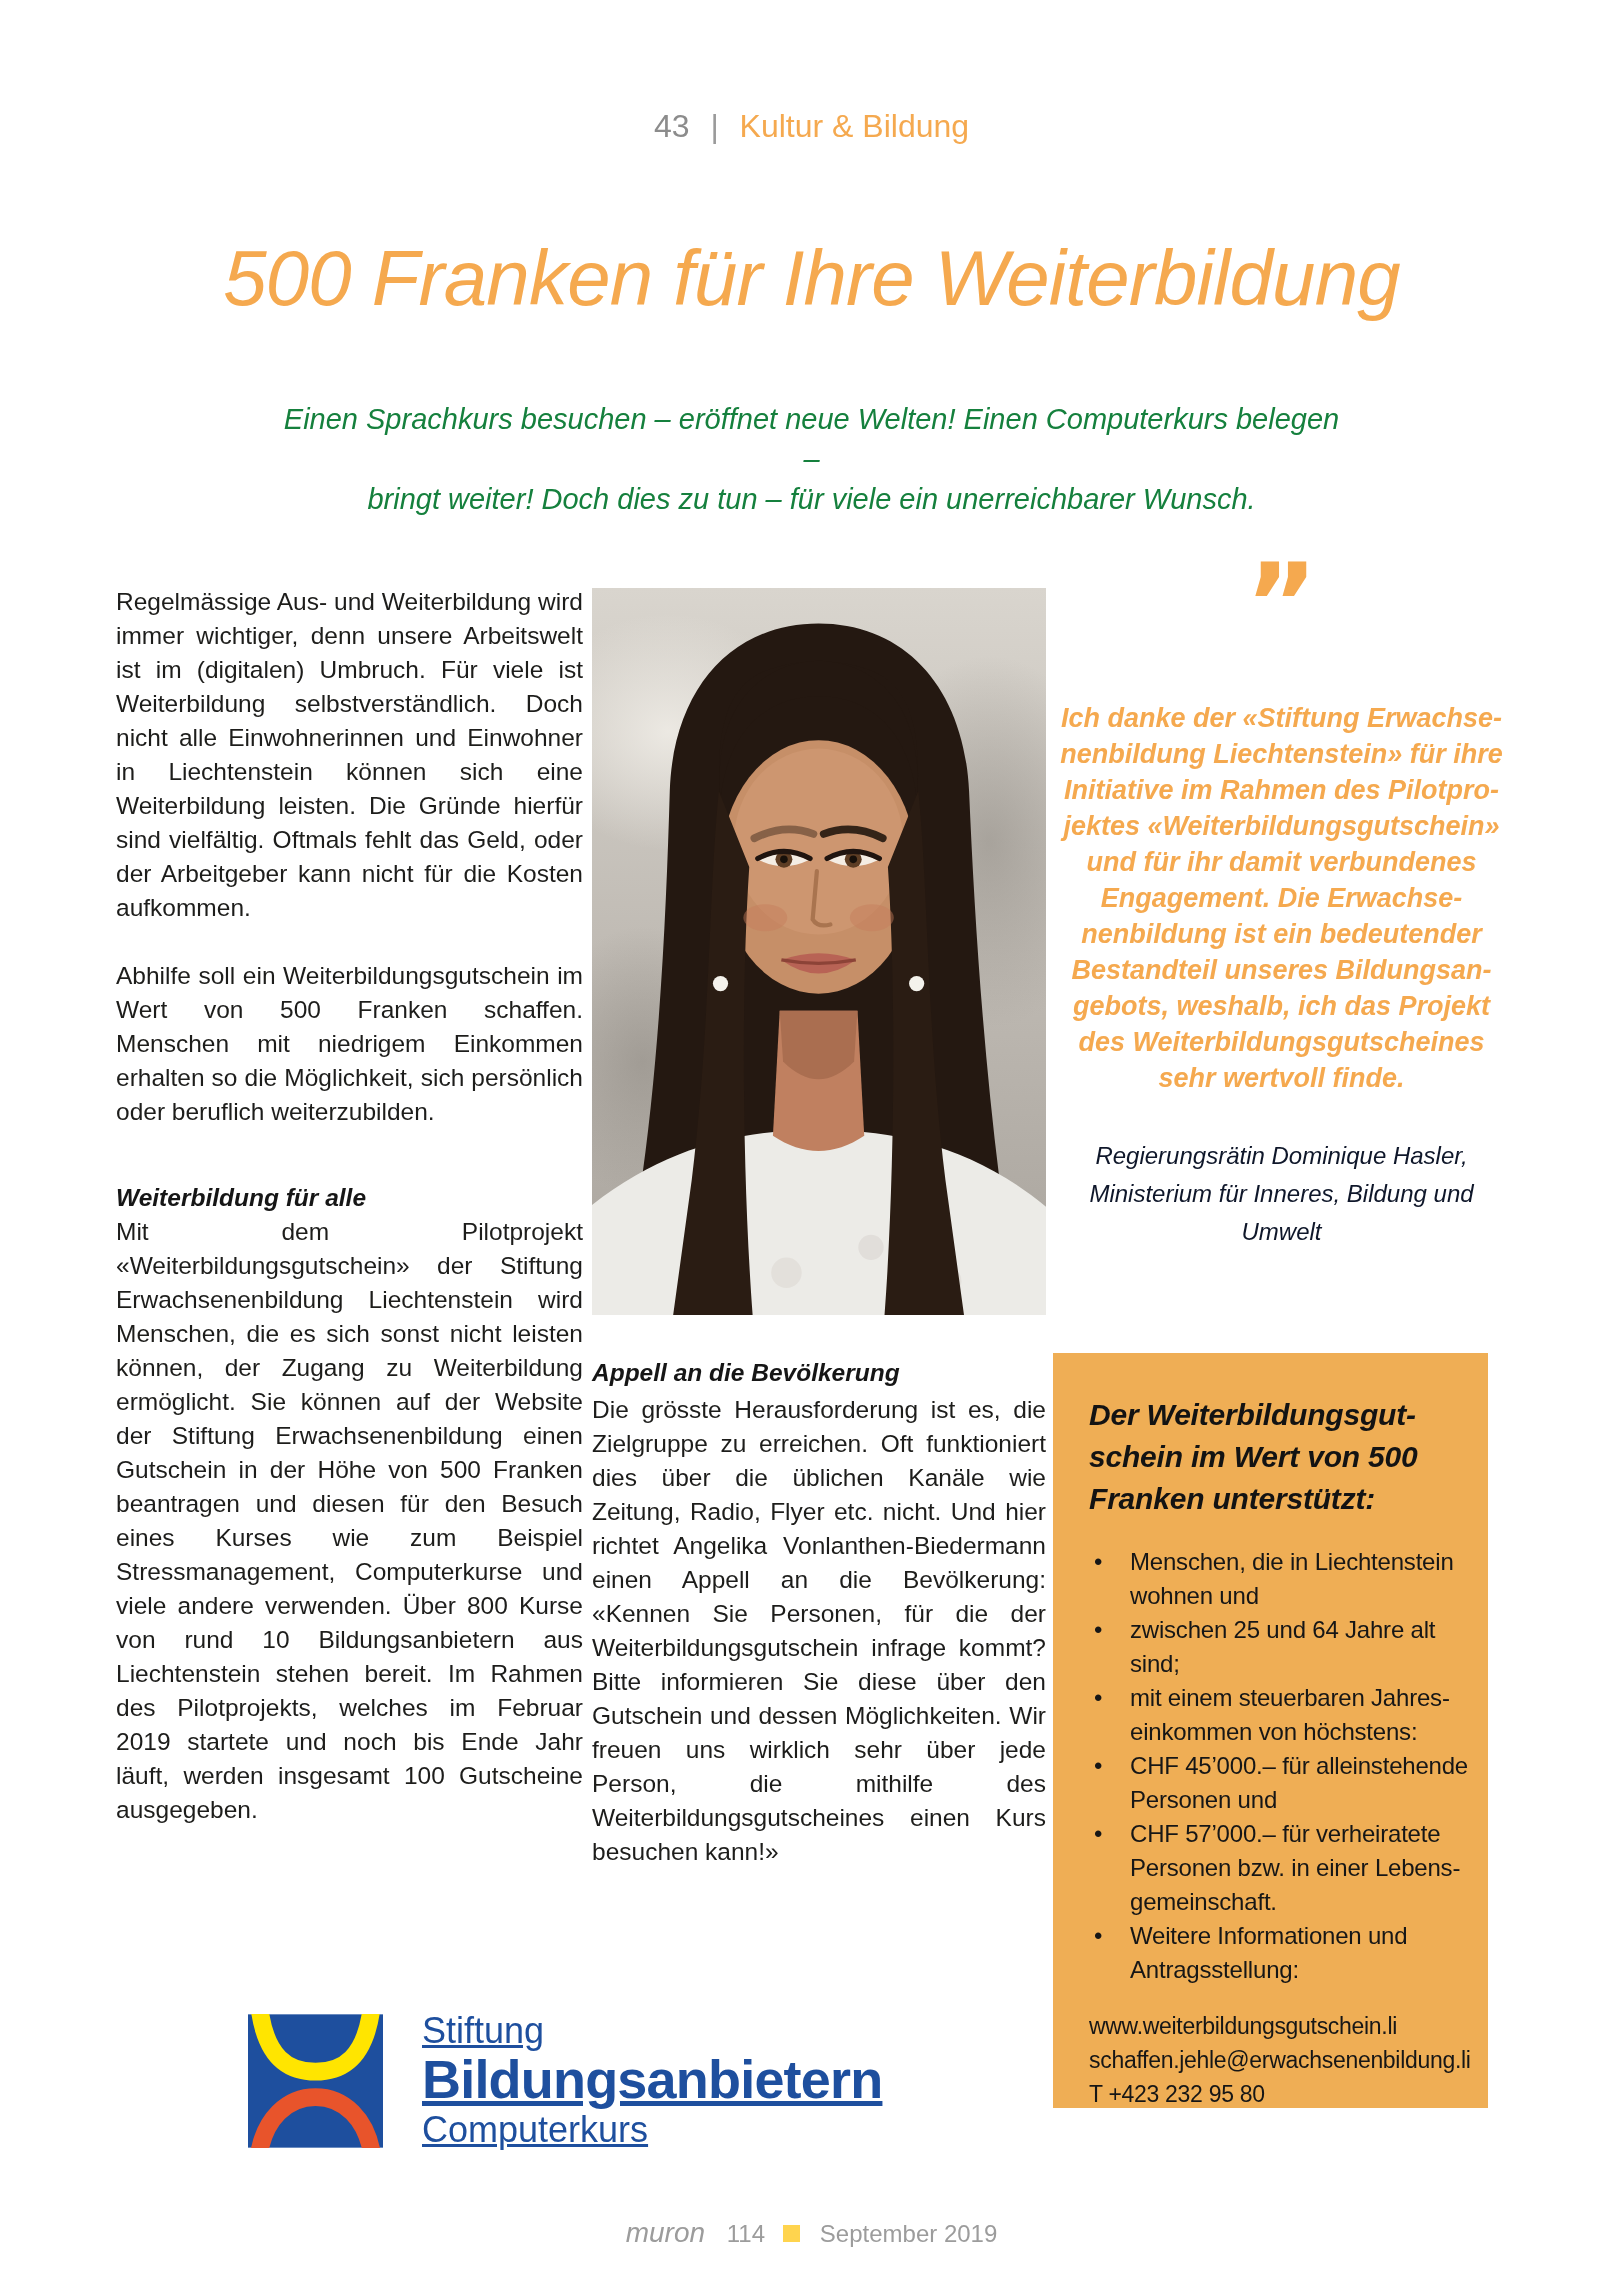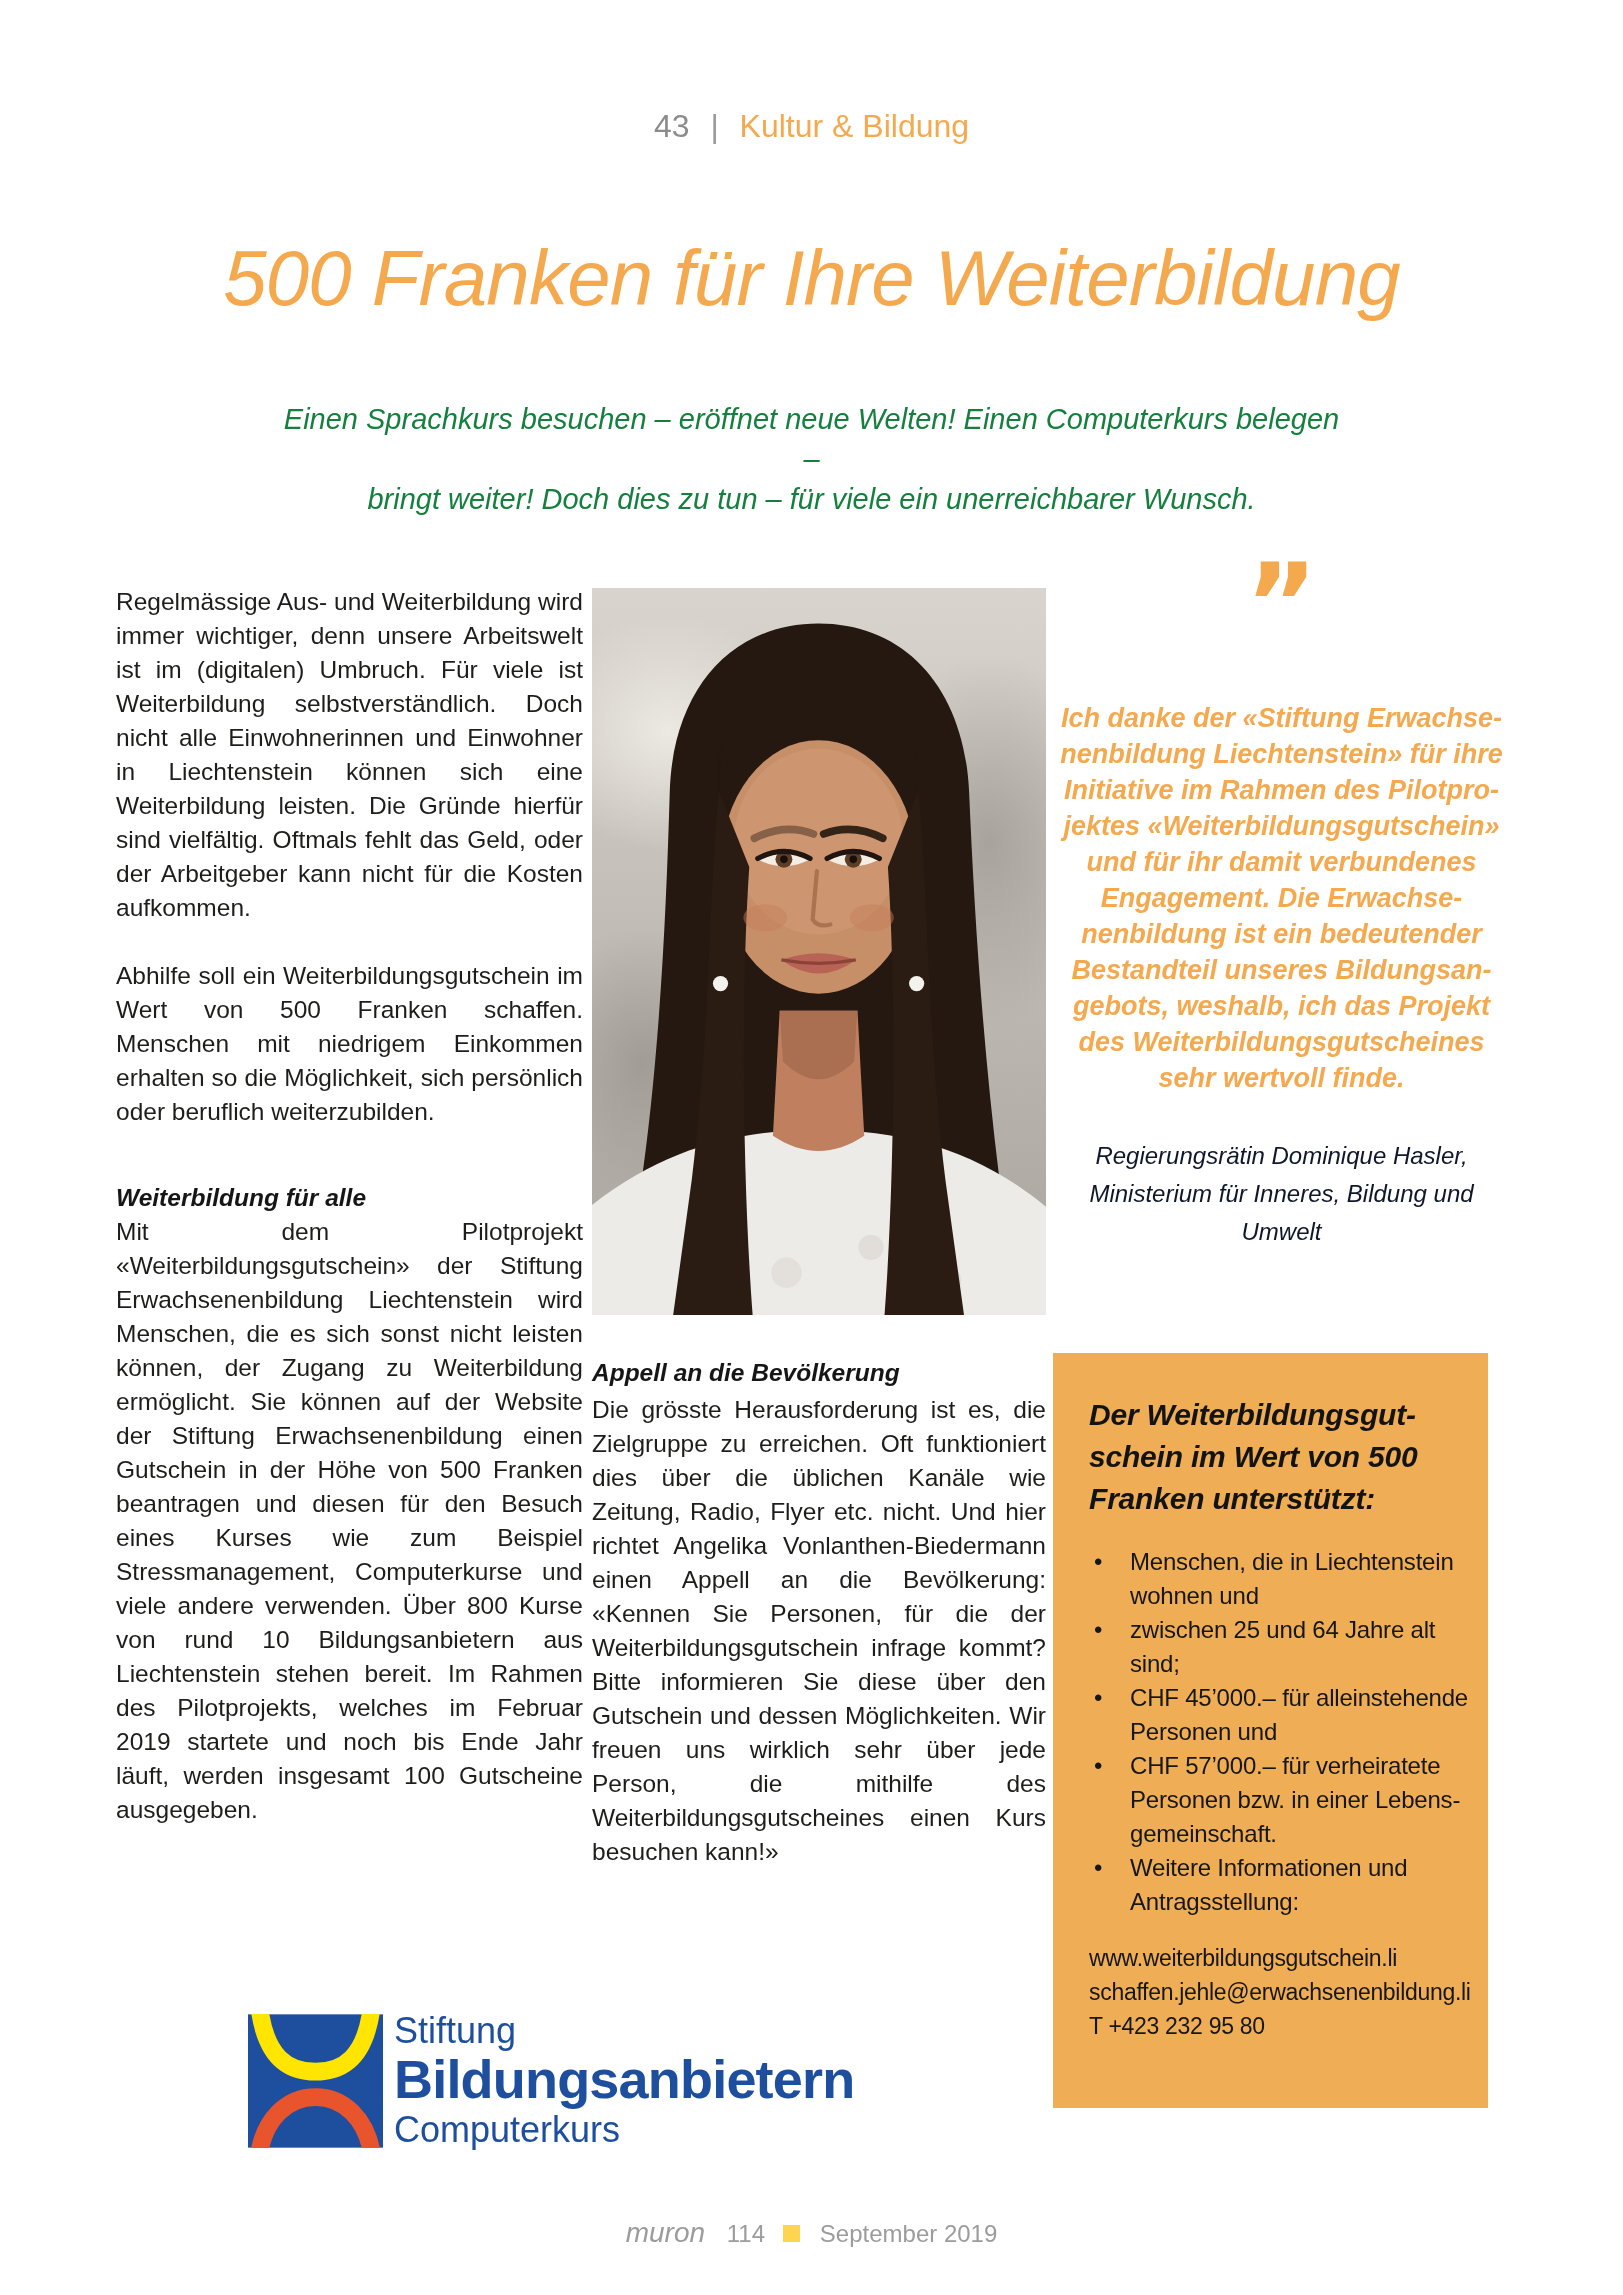--- a/index.html
+++ b/index.html
@@ -74,21 +74,21 @@
     position:relative;padding-left:41px;font-size:24px;line-height:34px;color:#161616;
     letter-spacing:-0.2px;
   }
   .infobox li::before{content:"•";position:absolute;left:5px;top:0;}
   .infobox li span{white-space:pre-line;}
   .contact{margin-top:22px;font-size:23px;line-height:34px;color:#161616;letter-spacing:-0.3px;}
   .contact div{white-space:nowrap;}
   
   .logo{position:absolute;left:248px;top:2011px;display:flex;}
   .logo-icon{width:135px;height:134px;margin-top:3.4px;}
-  .logo-text{margin-left:11px;color:var(--logo-blue,#1E4F9E);}
+  .logo-text{margin-left:39px;color:var(--logo-blue,#1E4F9E);text-decoration:underline;}
   .logo-line1{font-size:36px;line-height:39px;}
   .logo-line2{font-size:54px;line-height:52px;font-weight:bold;margin-top:3.4px;letter-spacing:-0.8px;}
   .logo-line3{font-size:36px;line-height:39px;margin-top:5px;}
   
   .page-footer{
     position:absolute;top:2217px;left:0;width:100%;text-align:center;
     color:var(--footer-gray,#9C9C9C);font-size:24px;
   }
   .footer-mag{font-size:28px;font-style:italic;margin-right:15px;text-align:center;}
   .footer-issue{margin-right:11px;}
@@ -213,20 +213,22 @@
 
   <aside class="infobox">
     <h2>Der Weiterbildungsgut-
 schein im Wert von 500
 Franken unterstützt:</h2>
     <ul>
       <li><span>Menschen, die in Liechtenstein
 wohnen und</span></li>
       <li><span>zwischen 25 und 64 Jahre alt
 sind;</span></li>
+      <li><span>mit einem steuerbaren Jahres-
+einkommen von höchstens:</span></li>
       <li><span>CHF 45’000.– für alleinstehende
 Personen und</span></li>
       <li><span>CHF 57’000.– für verheiratete
 Personen bzw. in einer Lebens-
 gemeinschaft.</span></li>
       <li><span>Weitere Informationen und
 Antragsstellung:</span></li>
     </ul>
     <div class="contact">
       <div>www.weiterbildungsgutschein.li</div>

